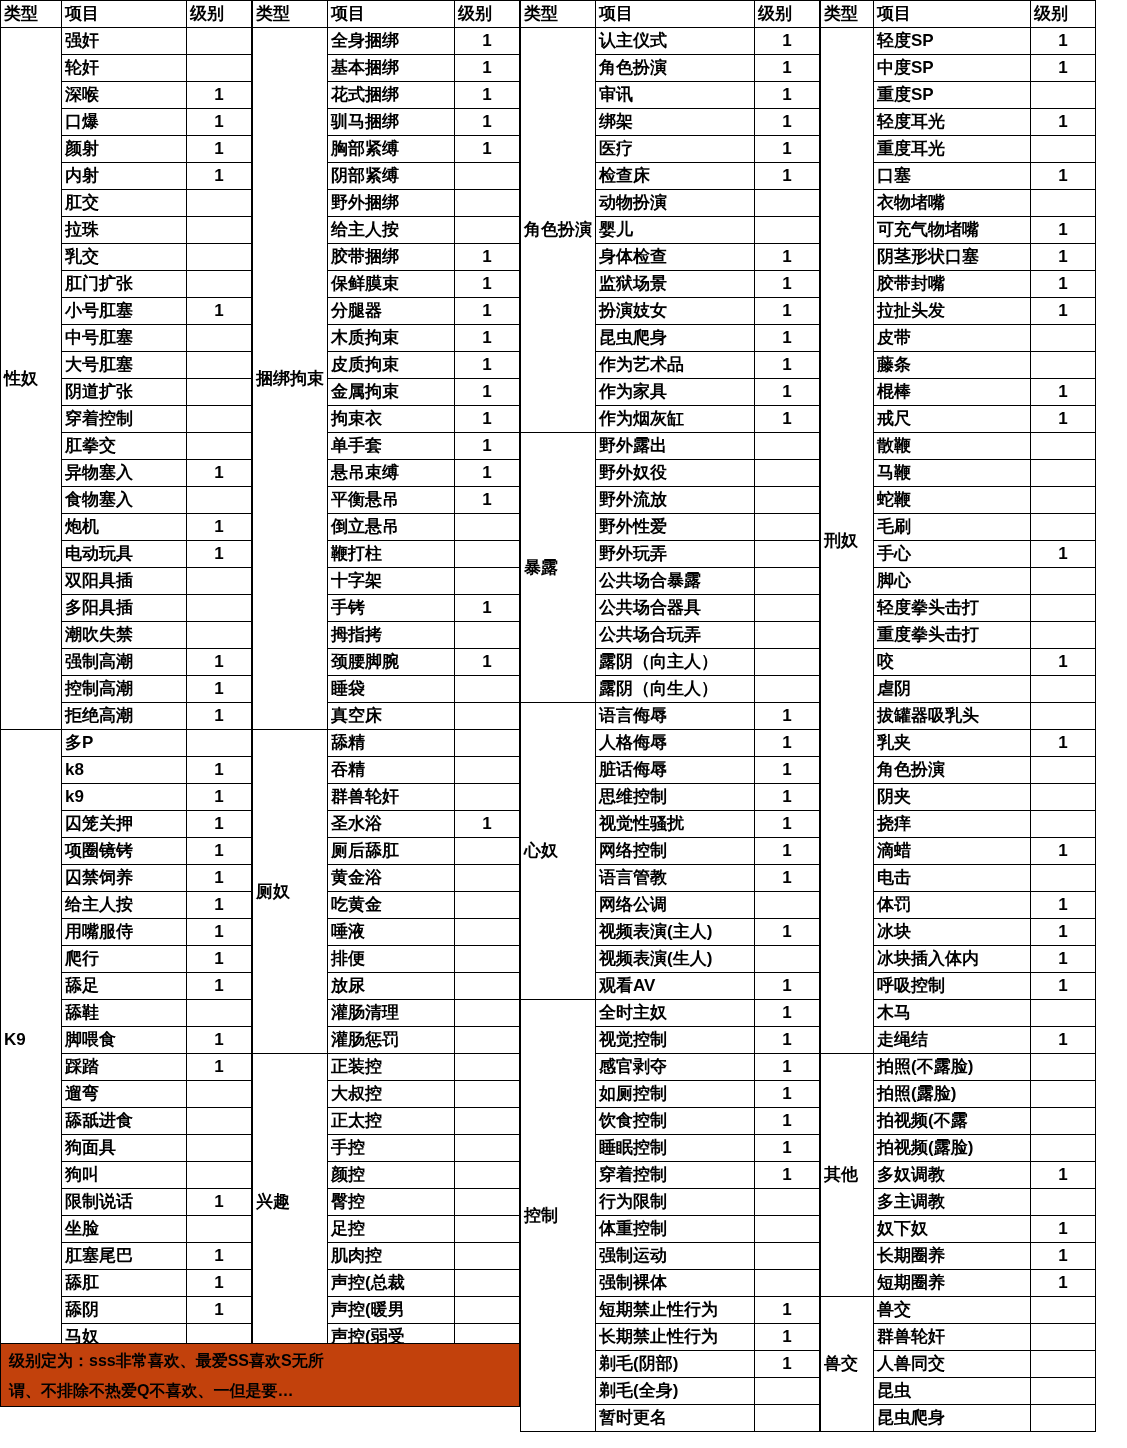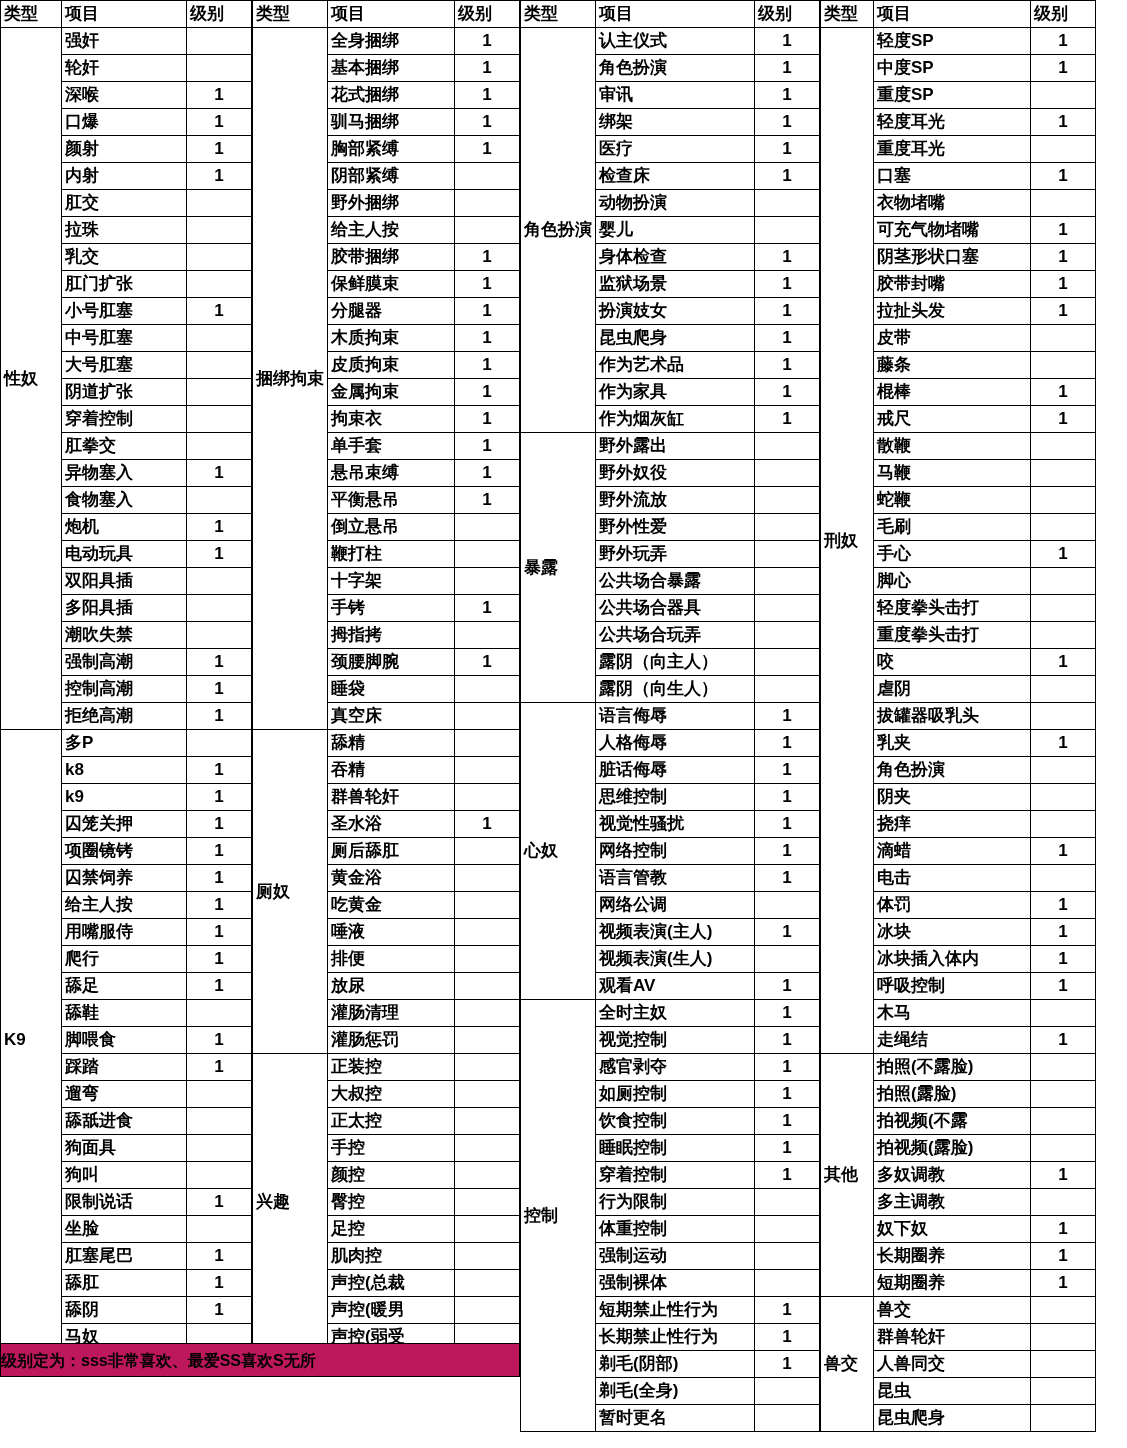--- a/index.html
+++ b/index.html
@@ -60,22 +60,22 @@
     position:absolute;
     left:0;
     top:1343px;
     width:520px;
     font-size:16px;
     font-weight:bold;
     line-height:30px;
     border:1px solid #000;
     border-top:1px solid #000;
     box-sizing:border-box;
-    padding:2px 4px 0 0;
-    background:#be185d;
+    padding:2px 4px 0 8px;
+    background:#c2410c;
   }
   .footer div{white-space:nowrap;}
   
   .watermark{
     position:absolute;
     left:258px;
     top:1355px;
     font-size:40px;
     font-weight:bold;
     color:#e8342a;
@@ -960,15 +960,16 @@
               <td class="c-item">昆虫爬身</td>
               <td class="c-lvl"></td>
             </tr>
           </tbody>
         </table>
       </div>
     </div>
 
   <div class="footer">
     <div>级别定为：sss非常喜欢、最爱SS喜欢S无所</div>
+    <div>谓、不排除不热爱Q不喜欢、一但是要…</div>
   </div>
 
 </div>
 
 </body></html>

